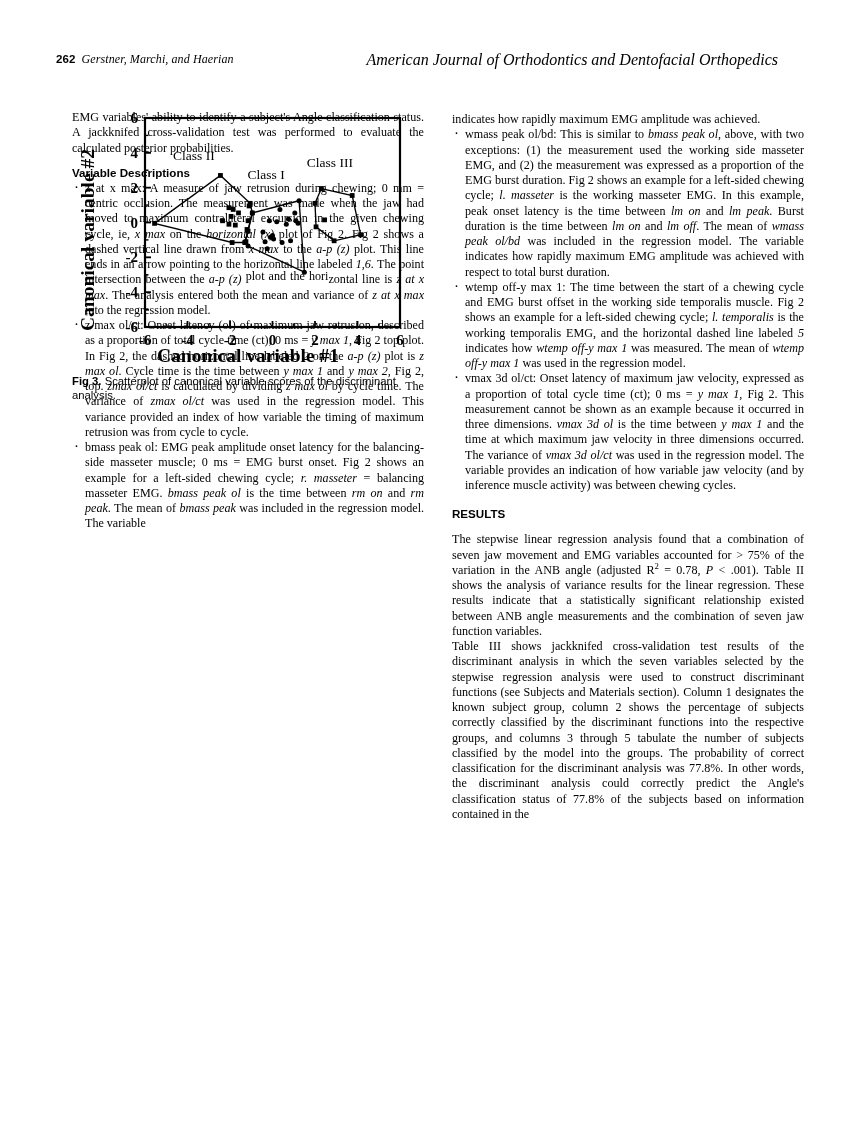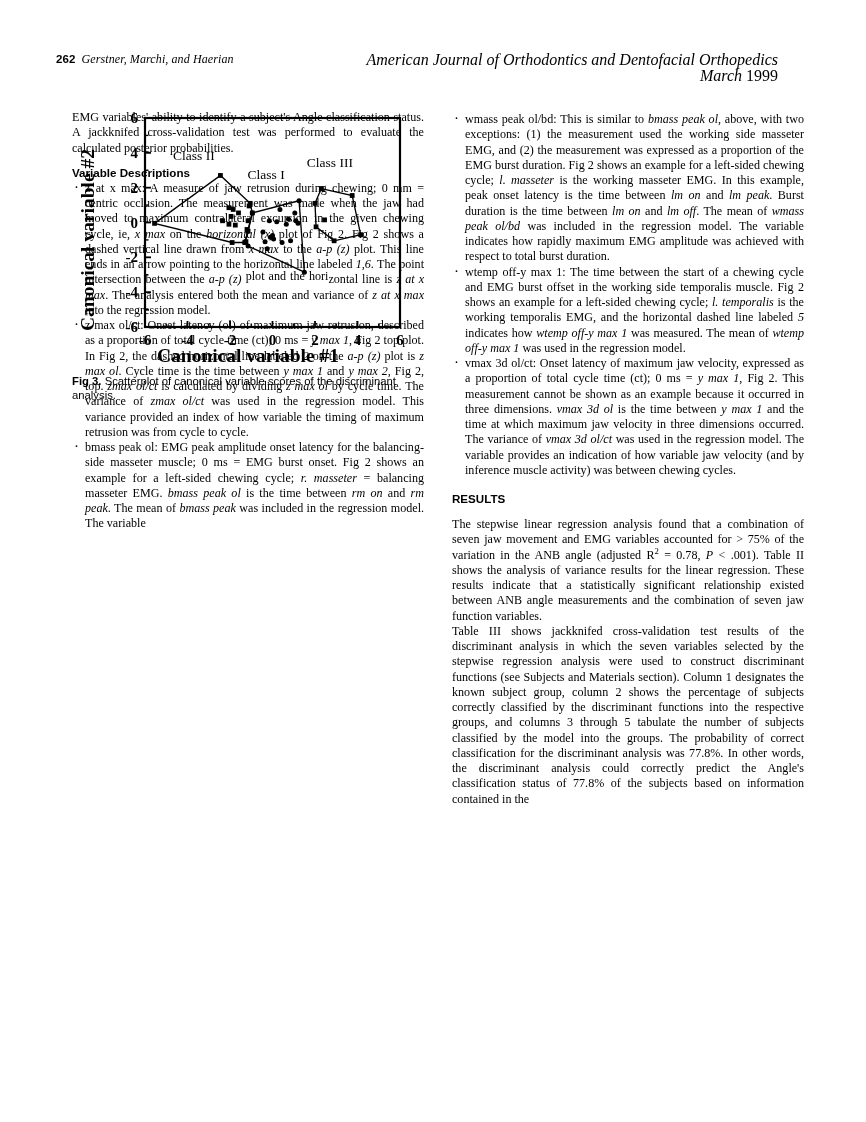--- a/index.html
+++ b/index.html
@@ -151,21 +151,20 @@
 <body>
 
 <div class="page">
 
   <div class="runhead">
     <div class="rh-left">
       <span class="rh-pageno">262</span><span class="rh-authors">Gerstner, Marchi, and Haerian</span>
     </div>
     <div class="rh-right">
       <div>American Journal of Orthodontics and Dentofacial Orthopedics</div>
-      <div class="rh-date"><span>March</span> <span class="yr">1999</span></div>
     </div>
   </div>
 
   <div class="figure">
     <svg width="352" height="262" viewBox="0 0 352 262">
 
       <text x="22" y="225" transform="rotate(-90 22 225)" font-family="Liberation Serif, serif" font-size="19.5" font-weight="bold">Canonical variable #2</text>
 
       <text x="176" y="256" text-anchor="middle" font-family="Liberation Serif, serif" font-size="19.5" font-weight="bold">Canonical variable #1</text>
 
@@ -294,20 +293,21 @@
 
       <li><span>z max ol/ct: Onset latency (ol) of maximum jaw retrusion, described as a proportion of total cycle time (ct); 0 ms = </span><i>y max 1</i><span>, Fig 2 top plot. In Fig 2, the dashed horizontal line labeled </span><i>2</i><span> on the </span><i>a-p (z)</i><span> plot is </span><i>z max ol</i><span>. Cycle time is the time between </span><i>y max 1</i><span> and </span><i>y max 2</i><span>, Fig 2, top. </span><i>zmax ol/ct</i><span> is calculated by dividing </span><i>z max ol</i><span> by cycle time. The variance of </span><i>zmax ol/ct</i><span> was used in the regression model. This variance provided an index of how variable the timing of maximum retrusion was from cycle to cycle.</span></li>
 
       <li><span>bmass peak ol: EMG peak amplitude onset latency for the balancing-side masseter muscle; 0 ms = EMG burst onset. Fig 2 shows an example for a left-sided chewing cycle; </span><i>r. masseter</i><span> = balancing masseter EMG. </span><i>bmass peak ol</i><span> is the time between </span><i>rm on</i><span> and </span><i>rm peak</i><span>. The mean of </span><i>bmass peak</i><span> was included in the regression model. The variable</span></li>
 
     </ul>
   </div>
 
   <div class="col col-right">
 
+    <p>indicates how rapidly maximum EMG amplitude was achieved.</p>
 
     <ul class="bullets">
 
       <li><span>wmass peak ol/bd: This is similar to </span><i>bmass peak ol</i><span>, above, with two exceptions: (1) the measurement used the working side masseter EMG, and (2) the measurement was expressed as a proportion of the EMG burst duration. Fig 2 shows an example for a left-sided chewing cycle; </span><i>l. masseter</i><span> is the working masseter EMG. In this example, peak onset latency is the time between </span><i>lm on</i><span> and </span><i>lm peak</i><span>. Burst duration is the time between </span><i>lm on</i><span> and </span><i>lm off</i><span>. The mean of </span><i>wmass peak ol/bd</i><span> was included in the regression model. The variable indicates how rapidly maximum EMG amplitude was achieved with respect to total burst duration.</span></li>
 
       <li><span>wtemp off-y max 1: The time between the start of a chewing cycle and EMG burst offset in the working side temporalis muscle. Fig 2 shows an example for a left-sided chewing cycle; </span><i>l. temporalis</i><span> is the working temporalis EMG, and the horizontal dashed line labeled </span><i>5</i><span> indicates how </span><i>wtemp off-y max 1</i><span> was measured. The mean of </span><i>wtemp off-y max 1</i><span> was used in the regression model.</span></li>
 
       <li><span>vmax 3d ol/ct: Onset latency of maximum jaw velocity, expressed as a proportion of total cycle time (ct); 0 ms = </span><i>y max 1</i><span>, Fig 2. This measurement cannot be shown as an example because it occurred in three dimensions. </span><i>vmax 3d ol</i><span> is the time between </span><i>y max 1</i><span> and the time at which maximum jaw velocity in three dimensions occurred. The variance of </span><i>vmax 3d ol/ct</i><span> was used in the regression model. The variable provides an indication of how variable jaw velocity (and by inference muscle activity) was between chewing cycles.</span></li>
 
     </ul>

